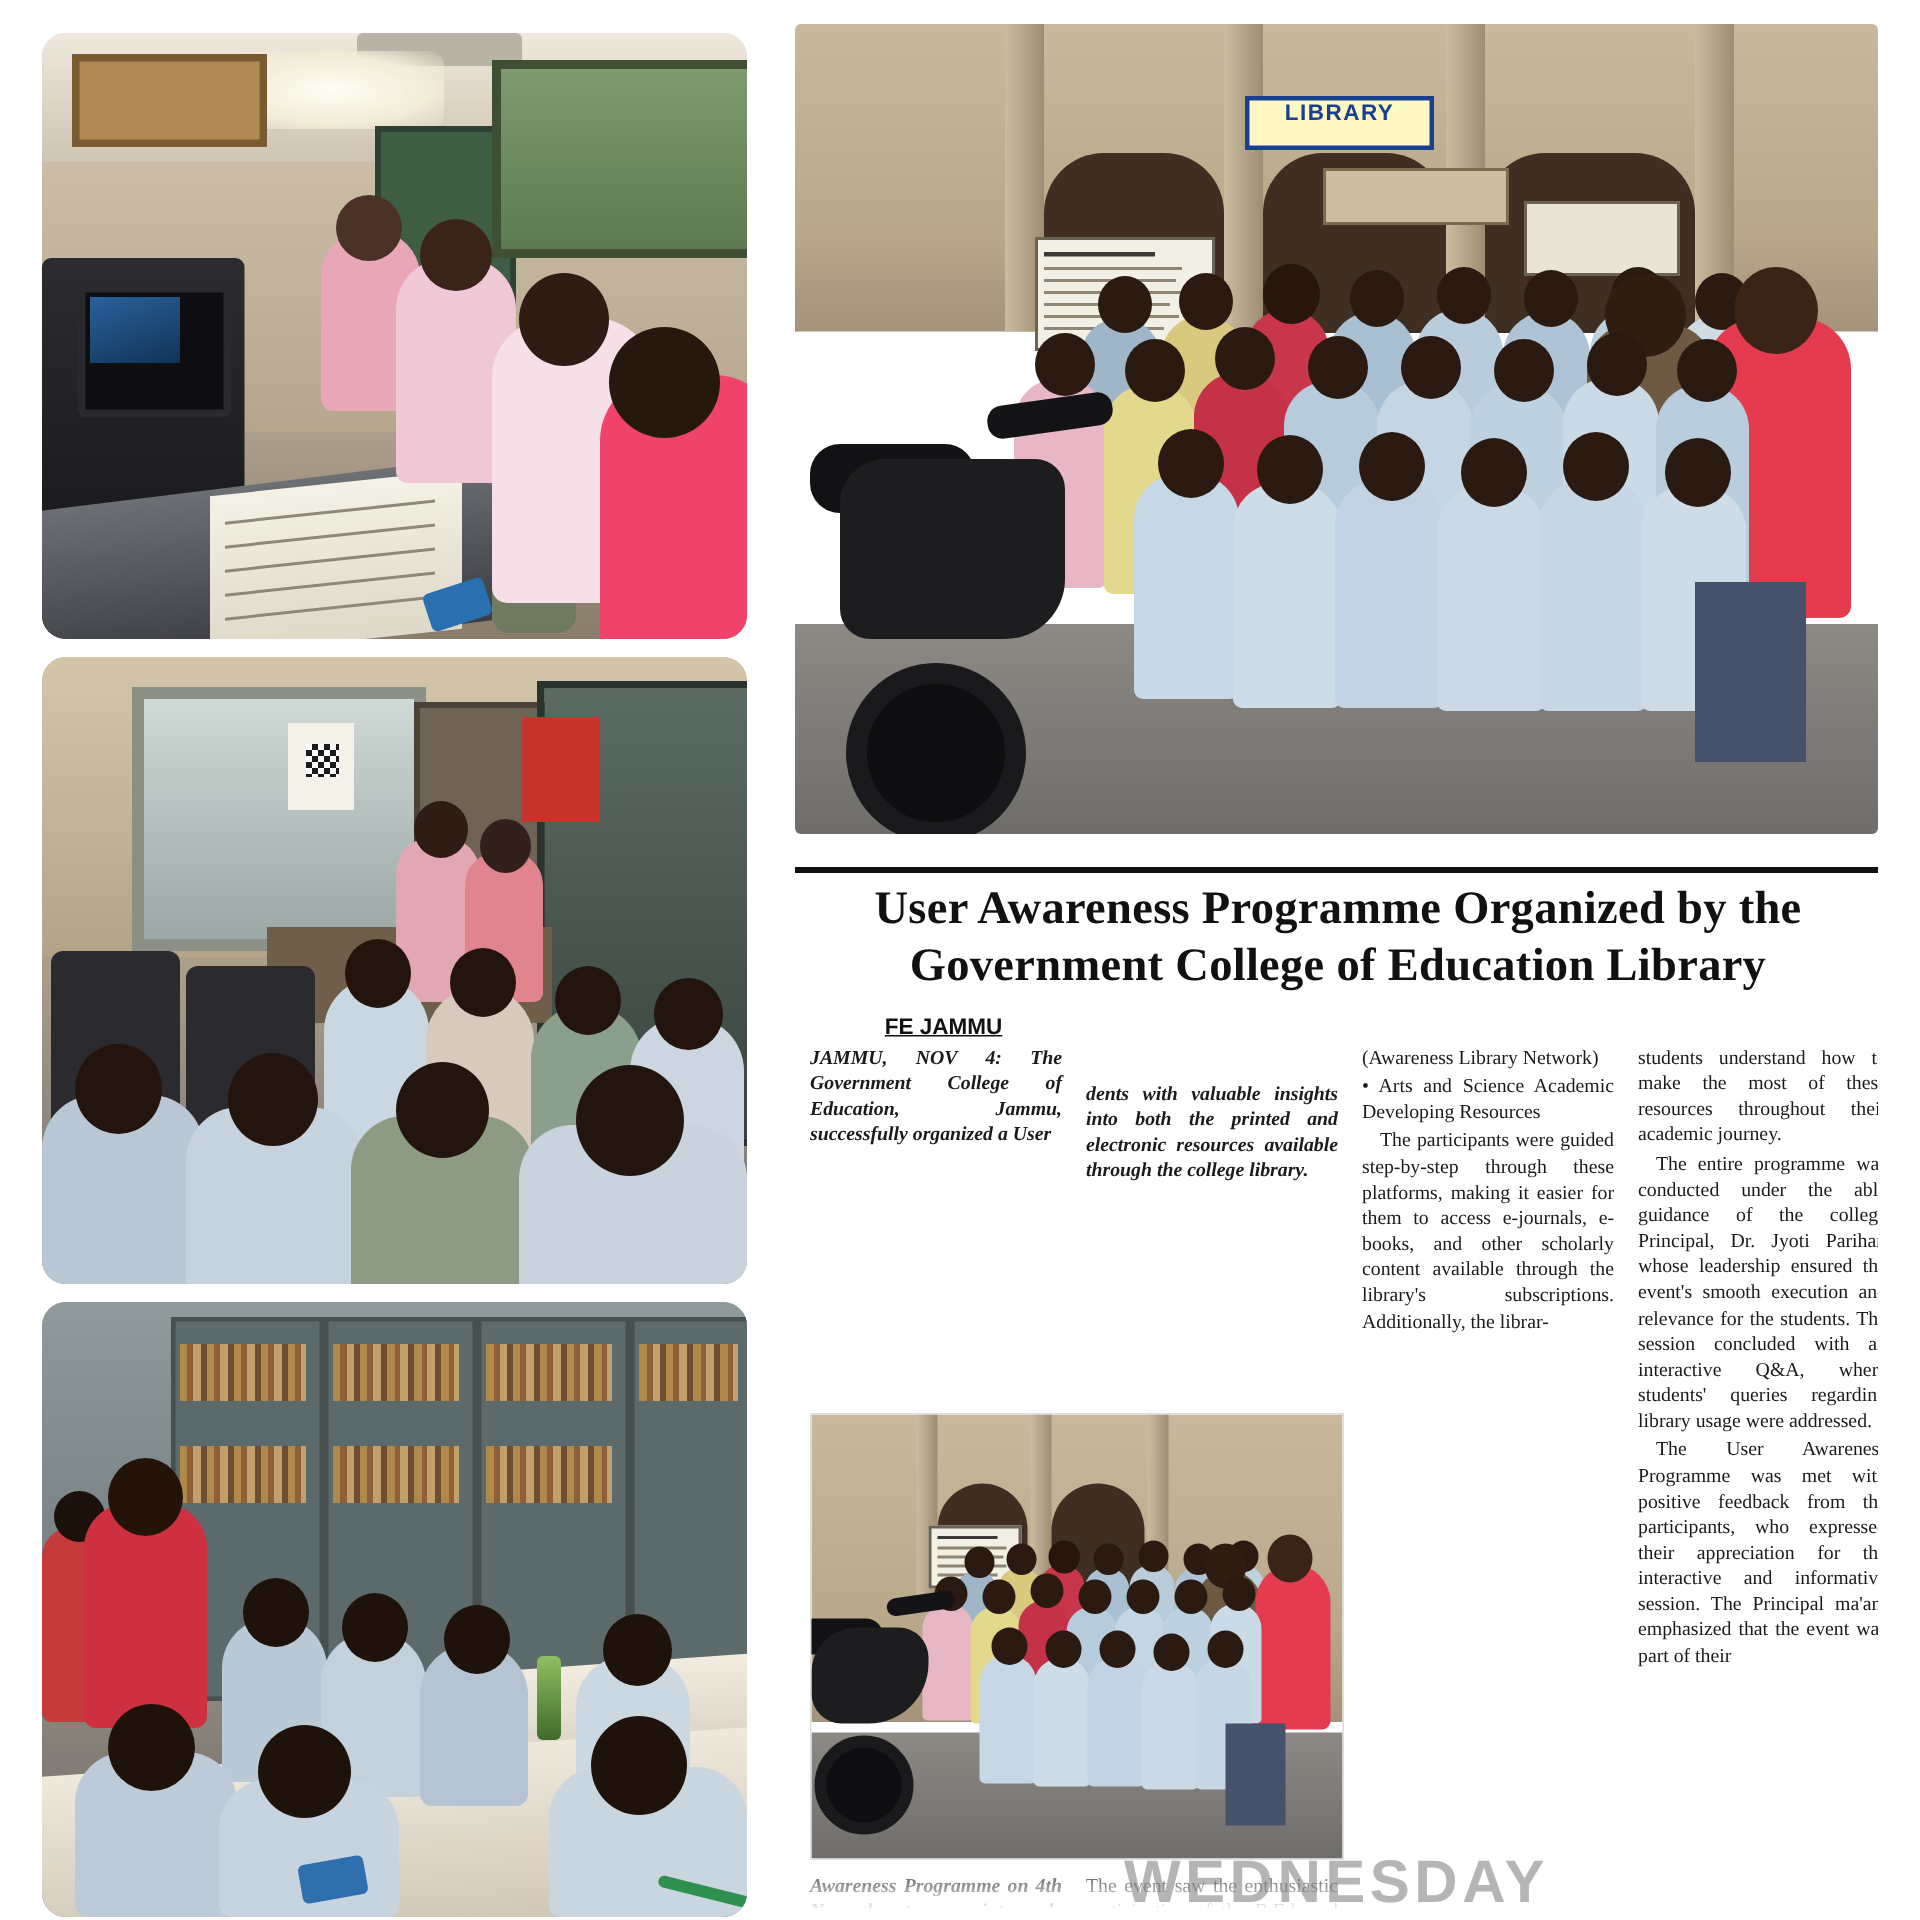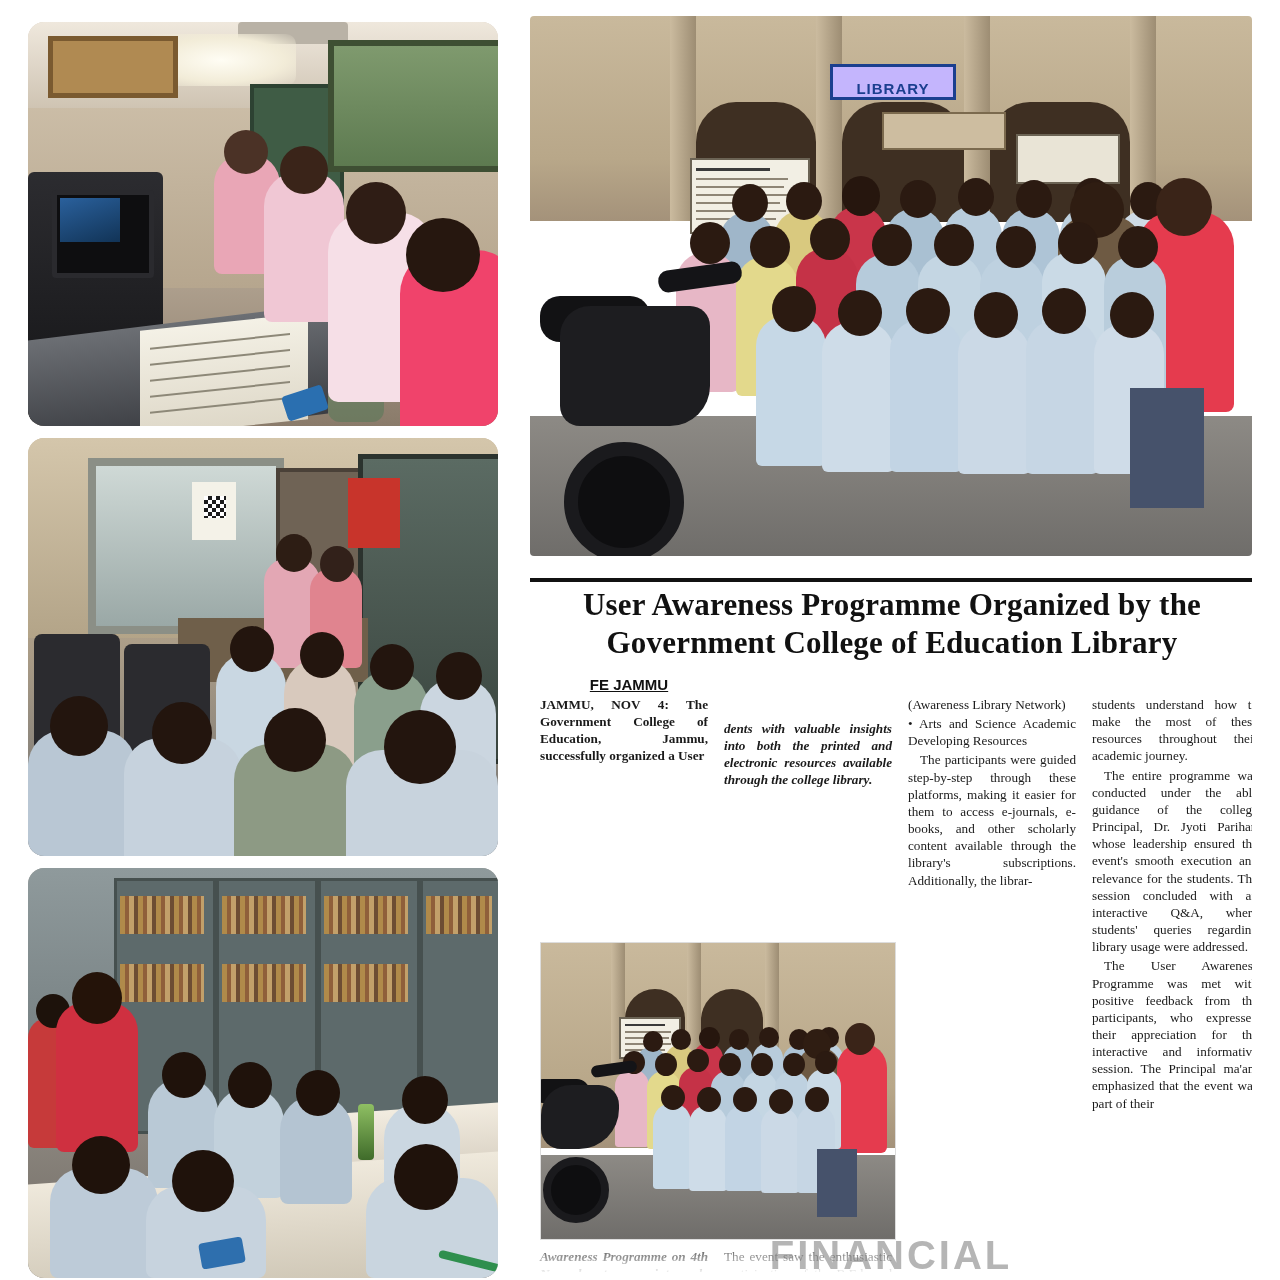--- a/index.html
+++ b/index.html
@@ -78,21 +78,21 @@
   .p3 .bottle{left:330px;top:236px;width:16px;height:56px;background:linear-gradient(180deg,#8fbf63,#3f6b2a);border-radius:4px;}
   .p3 .pen{left:410px;top:390px;width:70px;height:8px;background:#2f8f4e;border-radius:4px;transform:rotate(14deg);}
   .p3 .stu{position:absolute;border-radius:34px 34px 8px 8px;}
   .p3 .head{position:absolute;border-radius:50%;background:#1f120b;}
 
   
   .group-photo{position:absolute;left:530px;top:16px;width:722px;height:540px;border-radius:4px;overflow:hidden;}
   .gp .building{position:absolute;left:0;top:0;width:100%;height:205px;background:linear-gradient(180deg,#c9b99c 0%,#b8a789 70%,#a4927a 100%);}
   .gp .col{position:absolute;top:0;width:26px;height:205px;background:linear-gradient(90deg,#cbbb9f,#9d8d73);}
   .gp .arch{position:absolute;top:86px;height:120px;background:#3e2f22;border-radius:40px 40px 0 0;}
-  .gp .signboard{position:absolute;left:300px;top:48px;width:120px;height:30px;background:#c4b5fd;border:3px solid #1b3f8f;display:flex;align-items:flex-end;justify-content:center;}
+  .gp .signboard{position:absolute;left:300px;top:48px;width:120px;height:30px;background:#fef9c3;border:3px solid #1b3f8f;display:flex;align-items:flex-start;justify-content:center;}
   .gp .signtext{font-family:"Liberation Sans",sans-serif;font-size:15px;font-weight:bold;color:#1b3f8f;letter-spacing:1px;}
   .gp .notice{position:absolute;background:#f2efe4;border:2px solid #6b6354;}
   .gp .noticeline{position:absolute;left:4px;height:2px;background:#8e8575;}
   .gp .ground{position:absolute;left:0;top:400px;width:100%;height:140px;background:linear-gradient(180deg,#8d8a85,#6f6d6a);}
   .gp .scooter{position:absolute;left:10px;top:250px;width:230px;height:270px;}
   .gp .scbody{position:absolute;left:20px;top:40px;width:150px;height:120px;background:#1d1d20;border-radius:30px 20px 40px 20px;}
   .gp .scseat{position:absolute;left:0px;top:30px;width:110px;height:46px;background:#121214;border-radius:20px;}
   .gp .scwheel{position:absolute;left:24px;top:176px;width:92px;height:92px;border-radius:50%;background:#0e0e10;border:14px solid #1a1a1d;}
   .gp .schandle{position:absolute;left:118px;top:0px;width:84px;height:22px;background:#141417;border-radius:10px;transform:rotate(-8deg);}
   .gp .person{position:absolute;border-radius:30px 30px 6px 6px;}
@@ -115,21 +115,21 @@
     font-weight:bold;font-family:"Liberation Serif",serif;color:#111;letter-spacing:.2px;}
   .byline{position:absolute;left:14px;top:120px;width:170px;text-align:center;font-family:"Liberation Sans",sans-serif;
     font-weight:bold;font-size:15px;text-decoration:underline;color:#111;}
   .cols{position:absolute;left:10px;top:140px;width:706px;height:576px;}
   .col{position:absolute;top:0;width:168px;font-size:13.2px;line-height:1.3;text-align:justify;color:#1a1a1a;
     font-family:"Liberation Serif",serif;hyphens:auto;}
   .c1{left:0;}
   .c2{left:184px;margin-top:24px;}
   .c3{left:368px;}
   .c4{left:552px;width:166px;}
-  .lead{font-weight:bold;}
+  .lead{font-weight:bold;font-style:italic;}
   .bolditalic{font-weight:bold;font-style:italic;}
   .col p{margin:0 0 2px 0;text-indent:12px;}
   .col p.noind{text-indent:0;}
   .inset-photo{position:absolute;left:0px;top:246px;width:354px;height:296px;overflow:hidden;border:1px solid #ddd;}
   .c1-lower{position:absolute;left:0;top:552px;width:168px;font-size:13.2px;line-height:1.3;text-align:justify;
     font-weight:bold;font-style:italic;font-family:"Liberation Serif",serif;color:#1a1a1a;}
   .c2-lower{position:absolute;left:184px;top:552px;width:168px;font-size:13.2px;line-height:1.3;text-align:justify;
     font-family:"Liberation Serif",serif;color:#1a1a1a;}
   .watermark{position:absolute;left:0;bottom:-6px;width:100%;text-align:center;font-size:40px;font-weight:bold;
     letter-spacing:3px;color:rgba(120,120,120,.55);font-family:"Liberation Sans",sans-serif;pointer-events:none;}
@@ -436,16 +436,16 @@
           <div class="schandle" style="left:60px;top:0;width:46px;height:12px;"></div>
           <div class="scwheel" style="left:12px;top:94px;width:50px;height:50px;border-width:8px;"></div>
         </div>
       </div>
 
       <div class="c1-lower">Awareness Programme on 4th November to acquaint newly enrolled students with the college library's services, rules, and resources. The pro-</div>
       <div class="c2-lower">The event saw the enthusiastic participation of the B.Ed. and M.Ed. students, who benefited from a live demonstration of important library tools and databasesand library OPAC. The ses-</div>
     </div>
 
     <div class="fade"></div>
-    <div class="watermark">FINANCIAL</div>
+    <div class="watermark">WEDNESDAY</div>
   </div>
 
 </div>
 
 </body></html>

